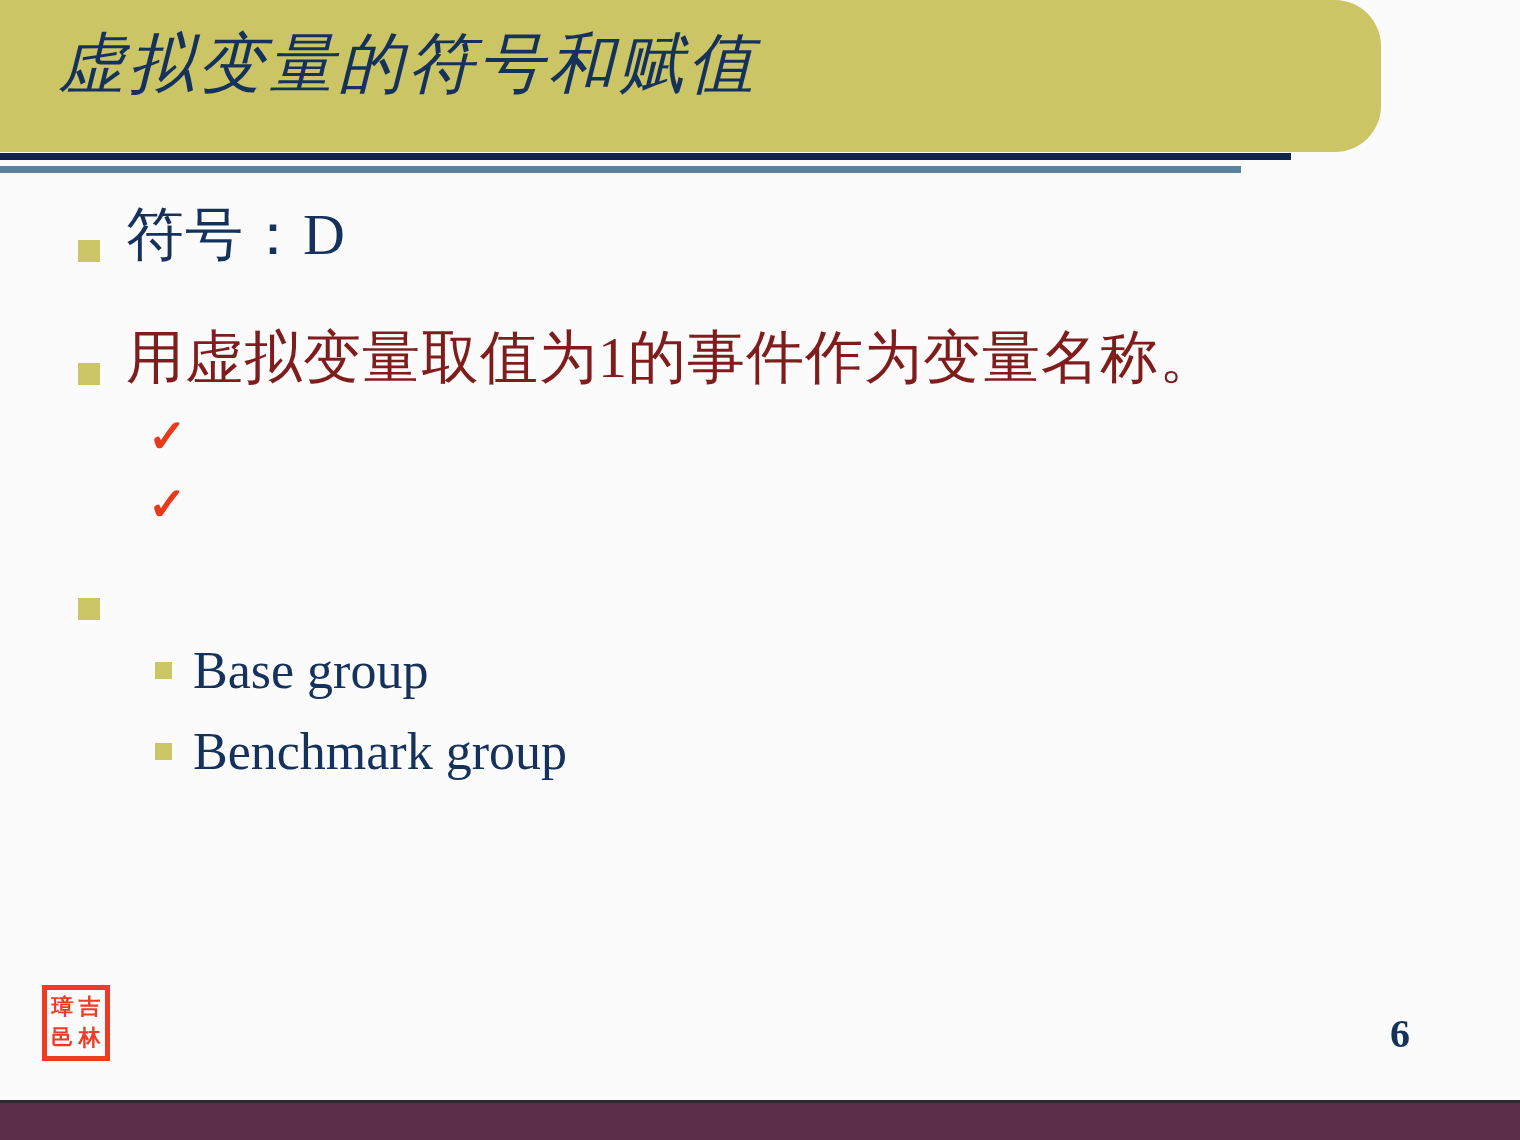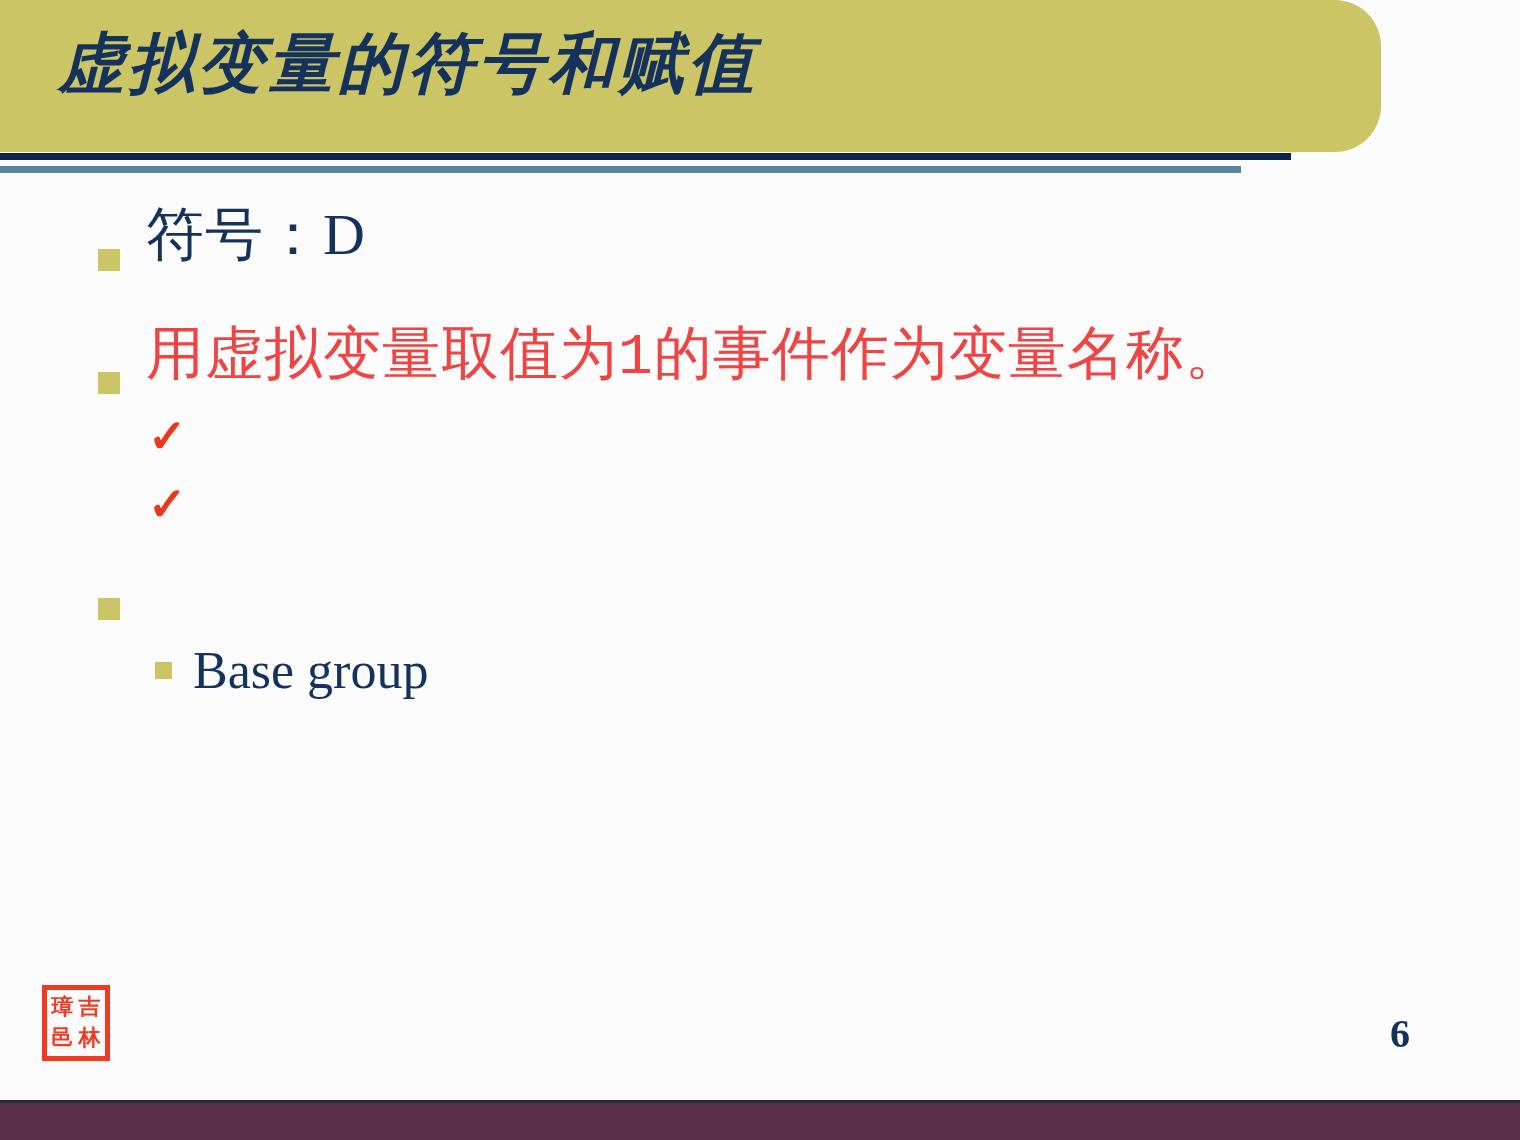--- a/index.html
+++ b/index.html
@@ -30,21 +30,21 @@
     border-top-right-radius: 46px;
     border-bottom-right-radius: 46px;
   }
   .title-text {
     position: absolute;
     left: 58px;
     top: 28px;
     width: 1280px;
     font-family: "Liberation Serif", "DejaVu Serif", serif;
     font-size: 66px;
-    font-weight: bold;
+    font-weight: normal;
     font-style: italic;
     letter-spacing: 4px;
     color: #14325c;
     white-space: nowrap;
     line-height: 1.1;
   }
 
   .rule-navy {
     position: absolute;
     left: 0;
@@ -67,40 +67,39 @@
     position: absolute;
     left: 0;
     top: 200px;
     width: 1520px;
     height: 820px;
   }
 
   .lvl1 {
     position: relative;
     display: flex;
-    align-items: flex-end;
+    align-items: center;
     padding-left: 78px;
-    margin-left: 20px;
   }
   .lvl1 .marker {
     flex: 0 0 auto;
     width: 22px;
     height: 22px;
     background: #ccc565;
     margin-top: 32px;
     margin-right: 26px;
   }
   .lvl1 .text {
     font-size: 58px;
     line-height: 1.22;
     color: #14325c;
     white-space: nowrap;
     letter-spacing: 1px;
   }
-  .lvl1.red .text { color: #ef4444; font-family: Liberation Mono, monospace; }
+  .lvl1.red .text { color: #7f1d1d; }
 
   .lvl2 {
     display: flex;
     align-items: flex-start;
     padding-left: 148px;
   }
   .lvl2 .check {
     flex: 0 0 auto;
     color: #e8391b;
     font-size: 46px;
@@ -235,20 +234,24 @@
 
     <div class="sp-e"></div>
 
     <div class="lvl3">
       <span class="marker"></span>
       <span class="text">Base group</span>
     </div>
 
     <div class="sp-f"></div>
 
+    <div class="lvl3">
+      <span class="marker"></span>
+      <span class="text">Benchmark group</span>
+    </div>
 
   </div>
 
   <div class="seal">
     <span>璋</span>
     <span>吉</span>
     <span>邑</span>
     <span>林</span>
   </div>
 

